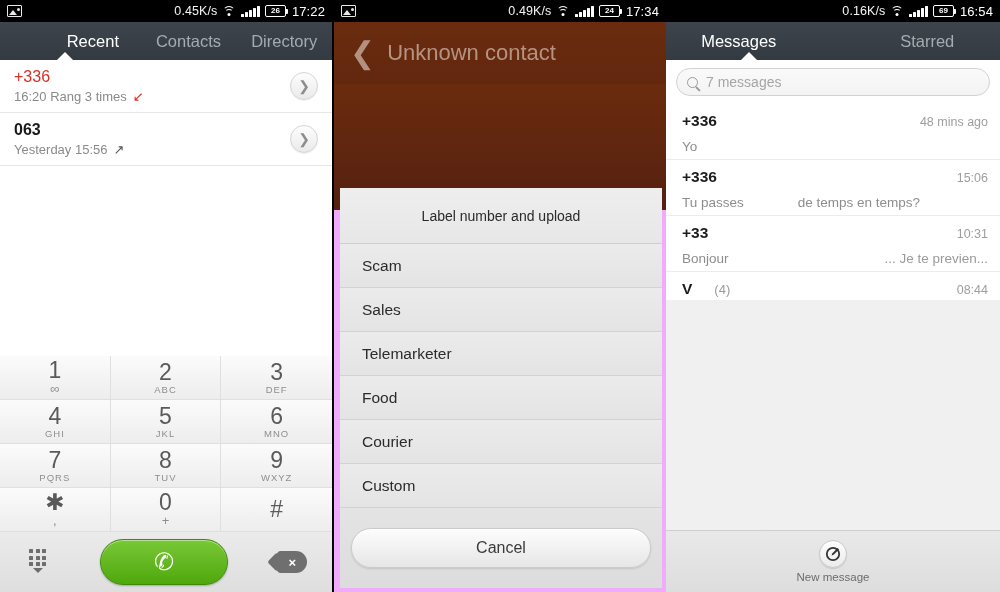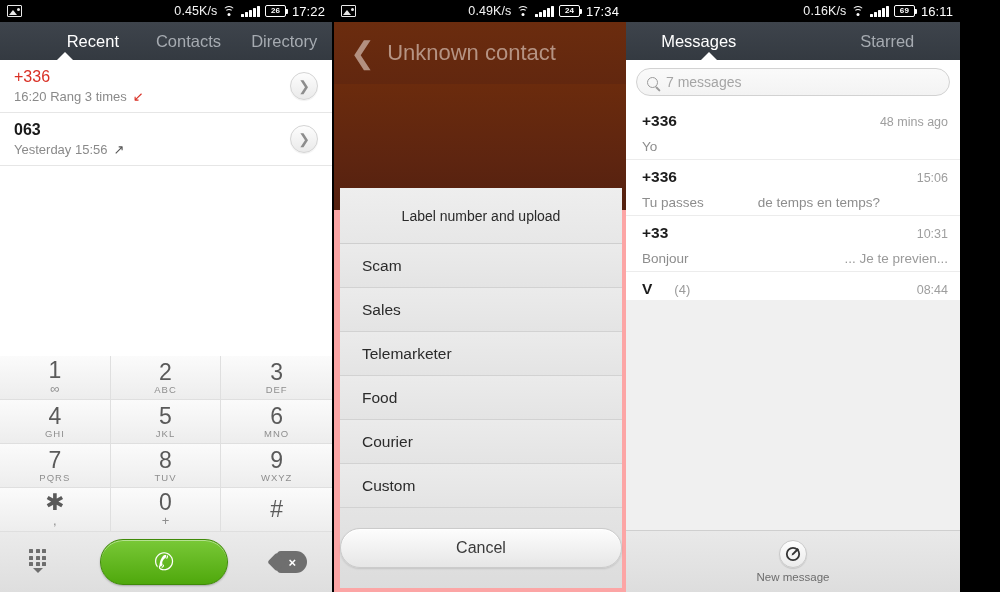--- a/index.html
+++ b/index.html
@@ -6,21 +6,21 @@
   html, body {
     width: 1000px; height: 592px;
     background: #000;
     font-family: "Liberation Sans", sans-serif;
     overflow: hidden;
   }
   .screen { position: relative; width: 1000px; height: 592px; display: flex; }
   .panel { position: relative; height: 592px; overflow: hidden; }
   .p1 { width: 332px; background: #fff; }
   .p1-sep { width: 2px; background: #000; height: 592px; }
-  .p2 { width: 292px; background: #fca5a5; }
+  .p2 { width: 332px; background: #f0abfc; }
   .p3 { width: 334px; background: #1d4ed8; }
 
   
   .statusbar {
     height: 22px; background: #000; color: #fff;
     display: flex; align-items: center; padding: 0 7px;
     font-size: 12.5px; letter-spacing: .1px;
   }
   .sb-left { flex: 0 0 auto; display: flex; align-items: center; }
   .sb-spacer { flex: 1 1 auto; }
@@ -453,21 +453,21 @@
             <i></i>
           </span>
         <span class="sig">
             <b></b>
             <b></b>
             <b></b>
             <b></b>
             <b></b>
           </span>
         <span class="batt">69</span>
-        <span class="sb-time">16:11</span>
+        <span class="sb-time">16:54</span>
       </span>
     </div>
 
     <div class="p3tabs">
       <div class="tab active">Messages</div>
       <div class="tab">Starred</div>
       <div class="p3-arrow"></div>
     </div>
 
     <div class="searchwrap">

